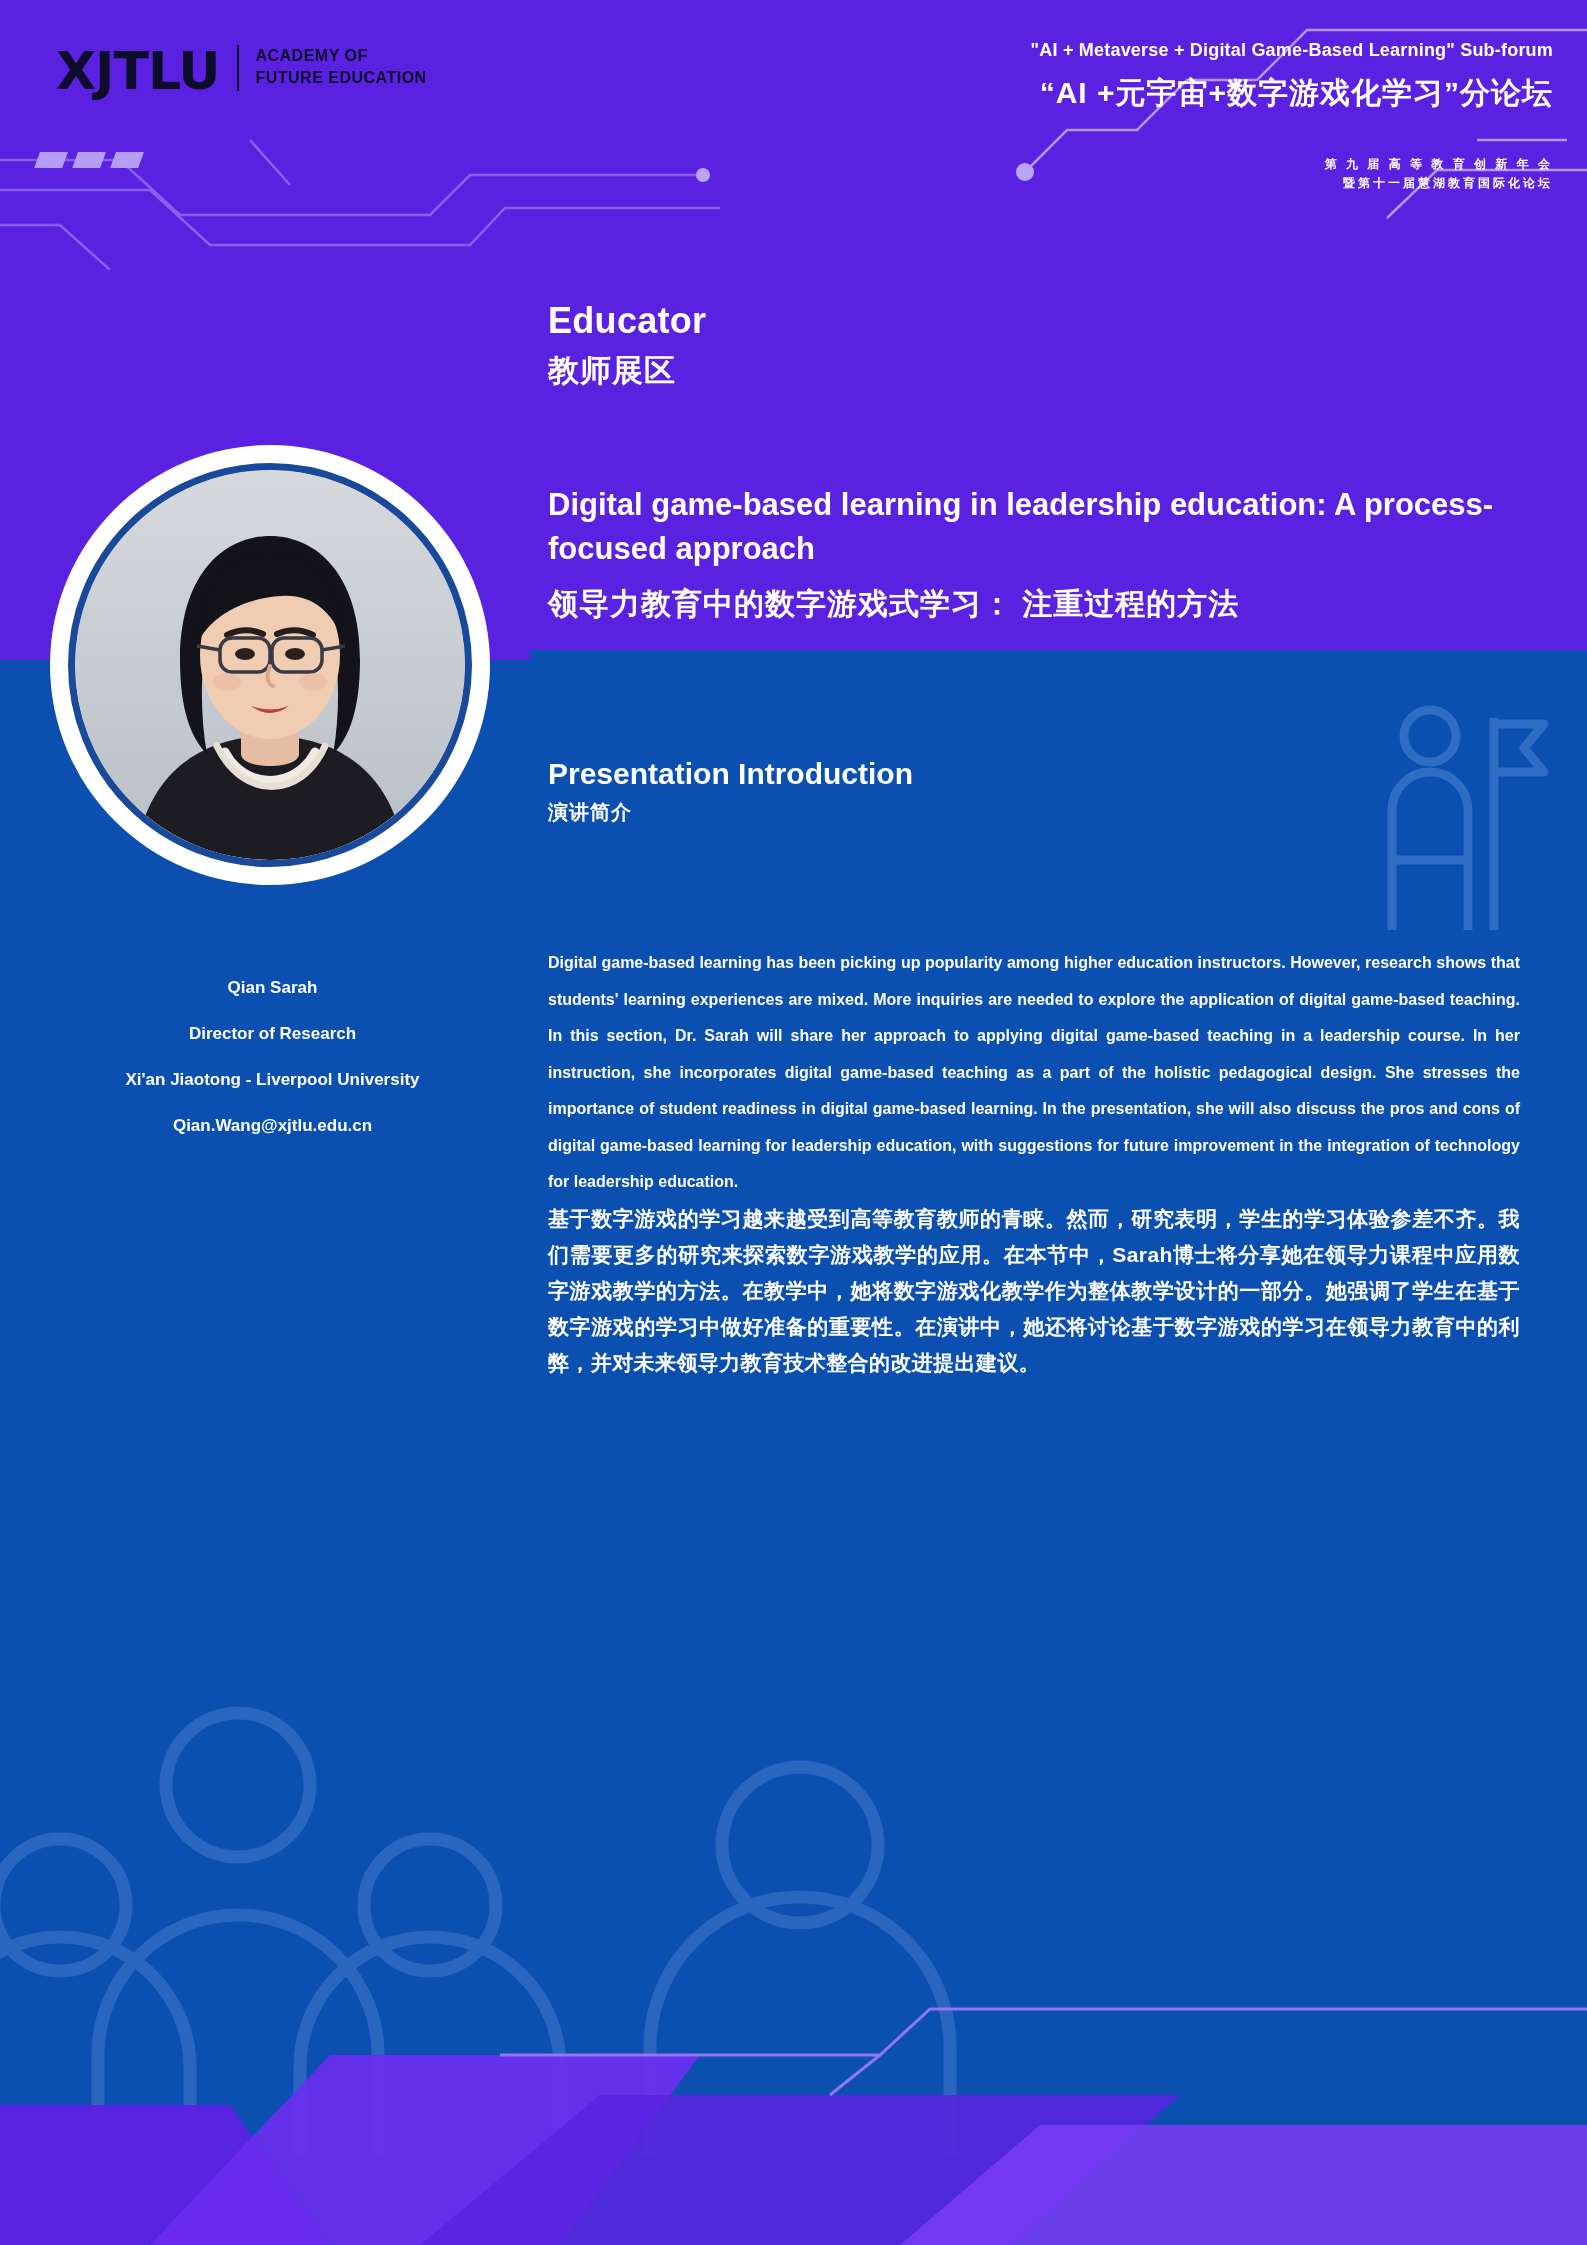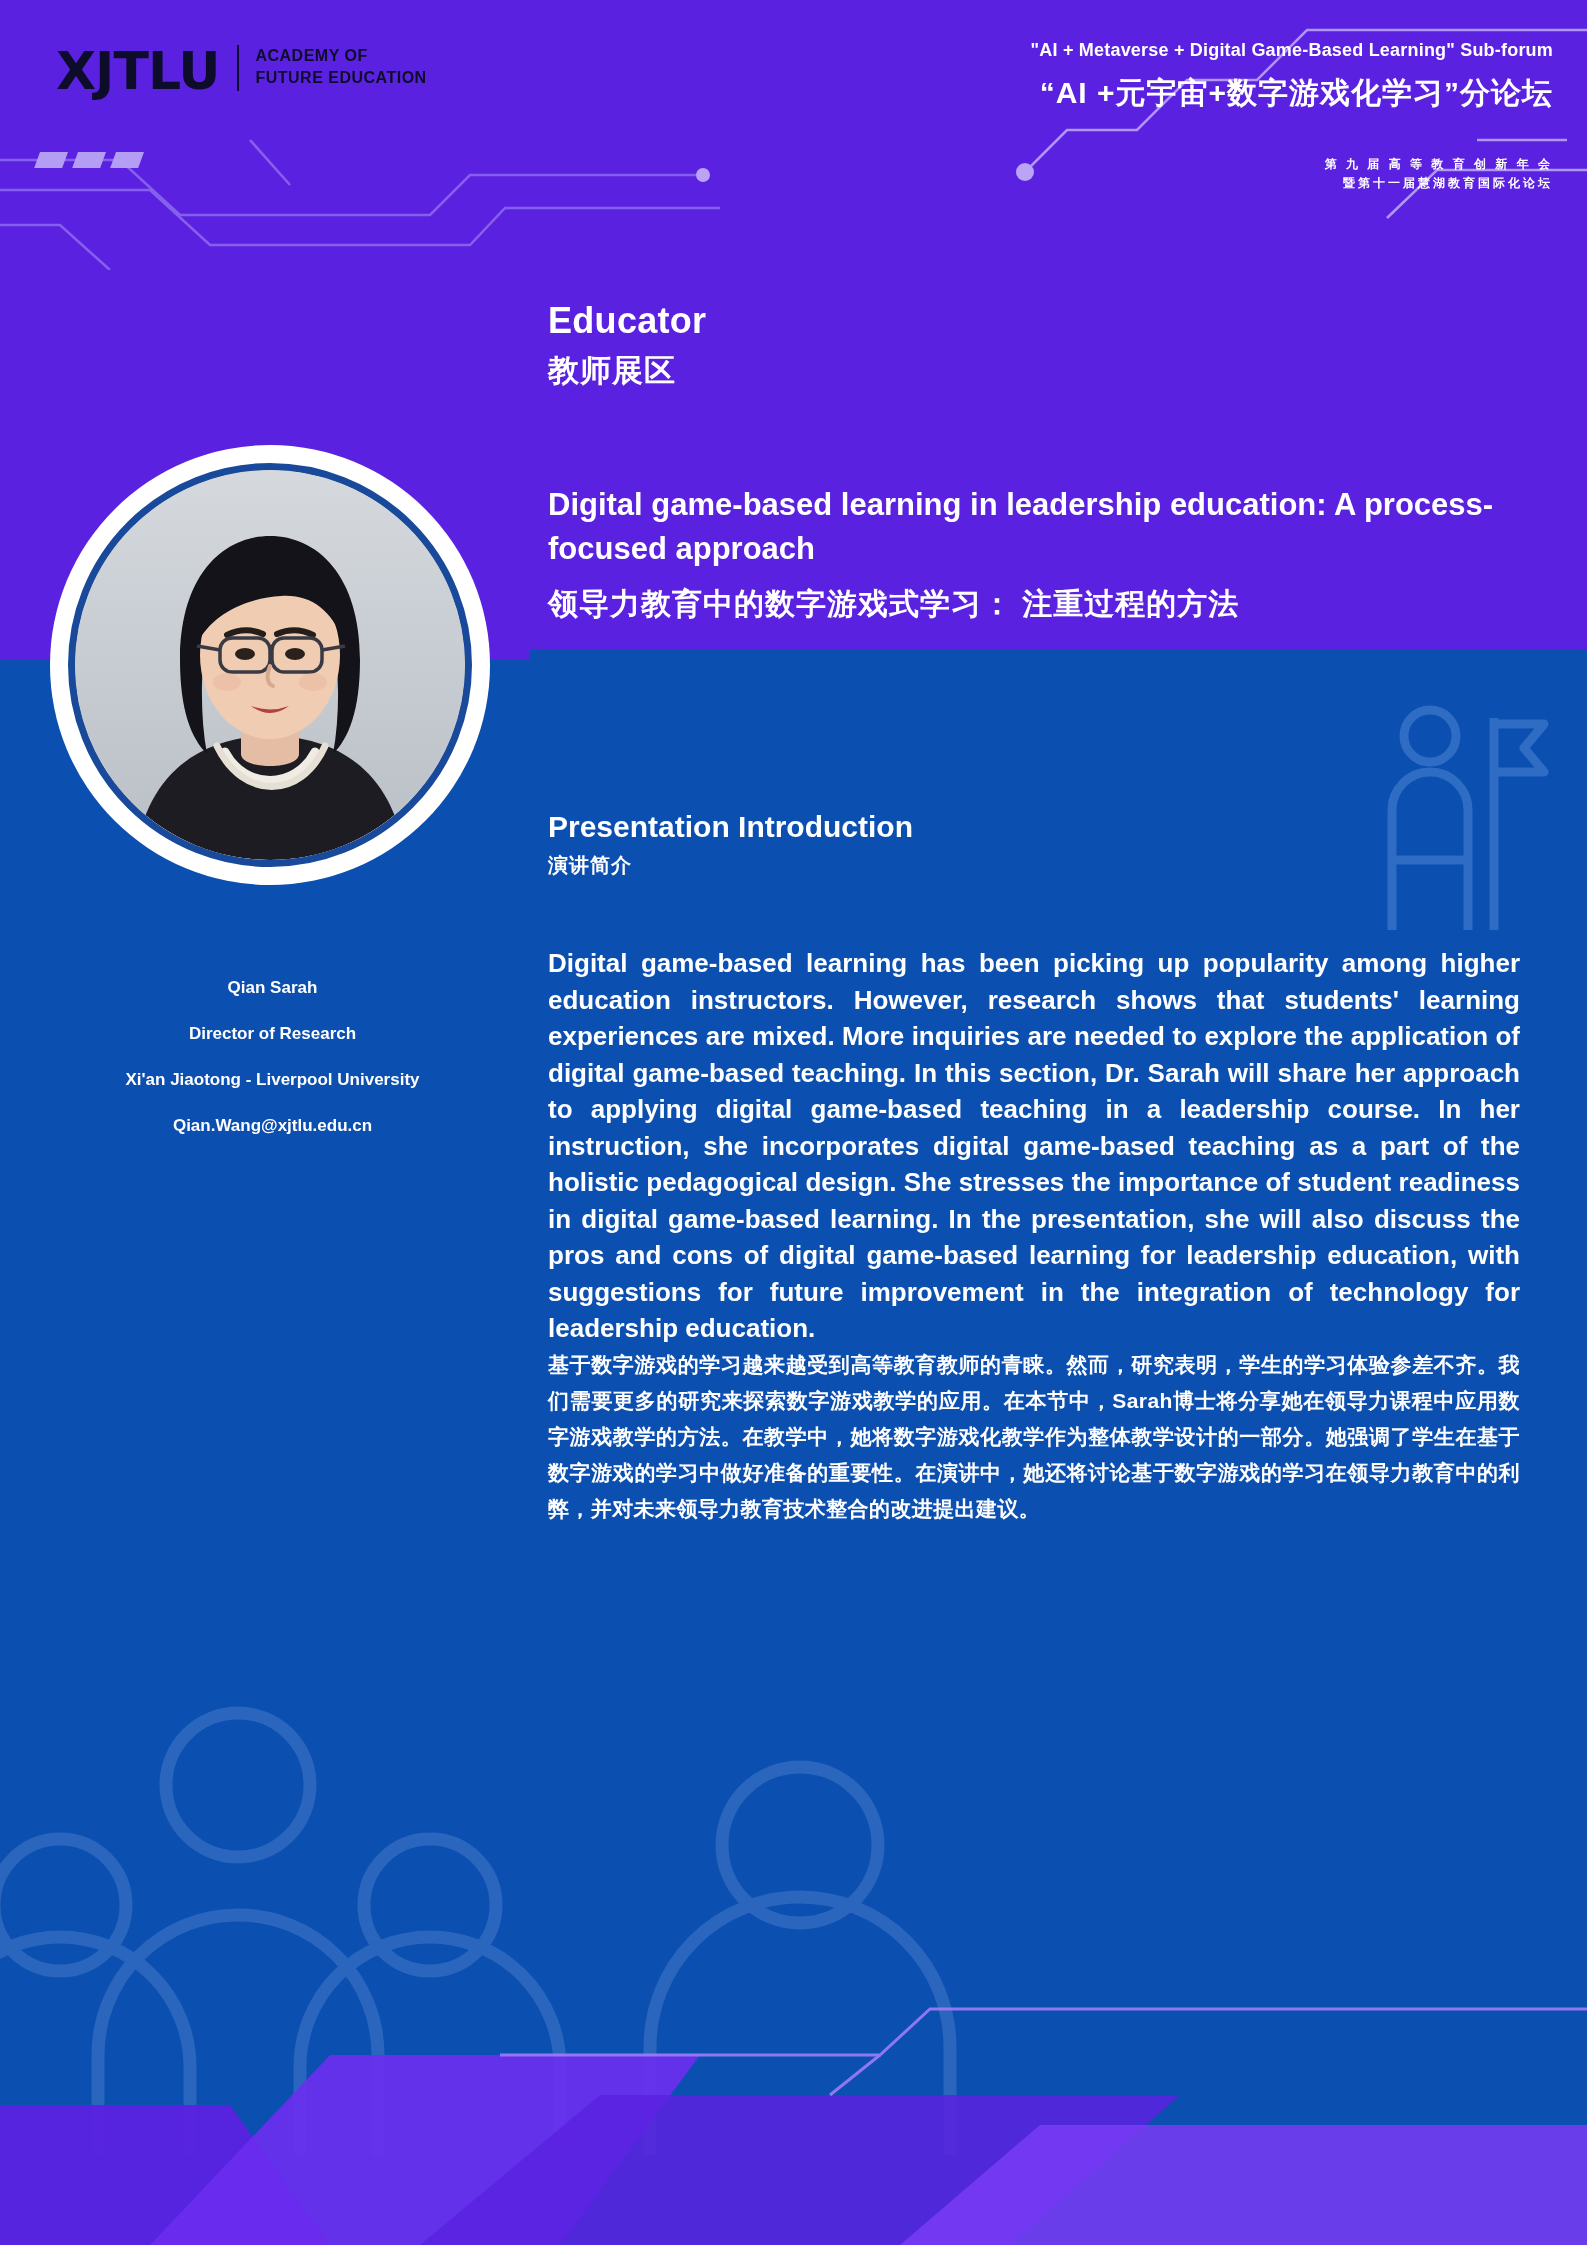--- a/index.html
+++ b/index.html
@@ -185,42 +185,42 @@
     color: #ffffff;
     font-size: 17px;
     font-weight: bold;
     line-height: 46px;
   }
 
   
   .intro-head {
     position: absolute;
     left: 548px;
-    top: 810px;
+    top: 757px;
     color: #ffffff;
   }
   .intro-head-en {
     font-size: 30px;
     font-weight: bold;
   }
   .intro-head-cn {
     font-size: 20px;
     font-weight: bold;
     margin-top: 8px;
     letter-spacing: 1px;
   }
   .intro-body {
     position: absolute;
     left: 548px;
     top: 945px;
     width: 972px;
     color: #ffffff;
   }
   .intro-en {
-    font-size: 26px;
+    font-size: 16px;
     font-weight: bold;
     line-height: 36.5px;
     text-align: justify;
   }
   .intro-cn {
     font-size: 21px;
     font-weight: bold;
     line-height: 36px;
     text-align: justify;
     margin-top: 32px;

